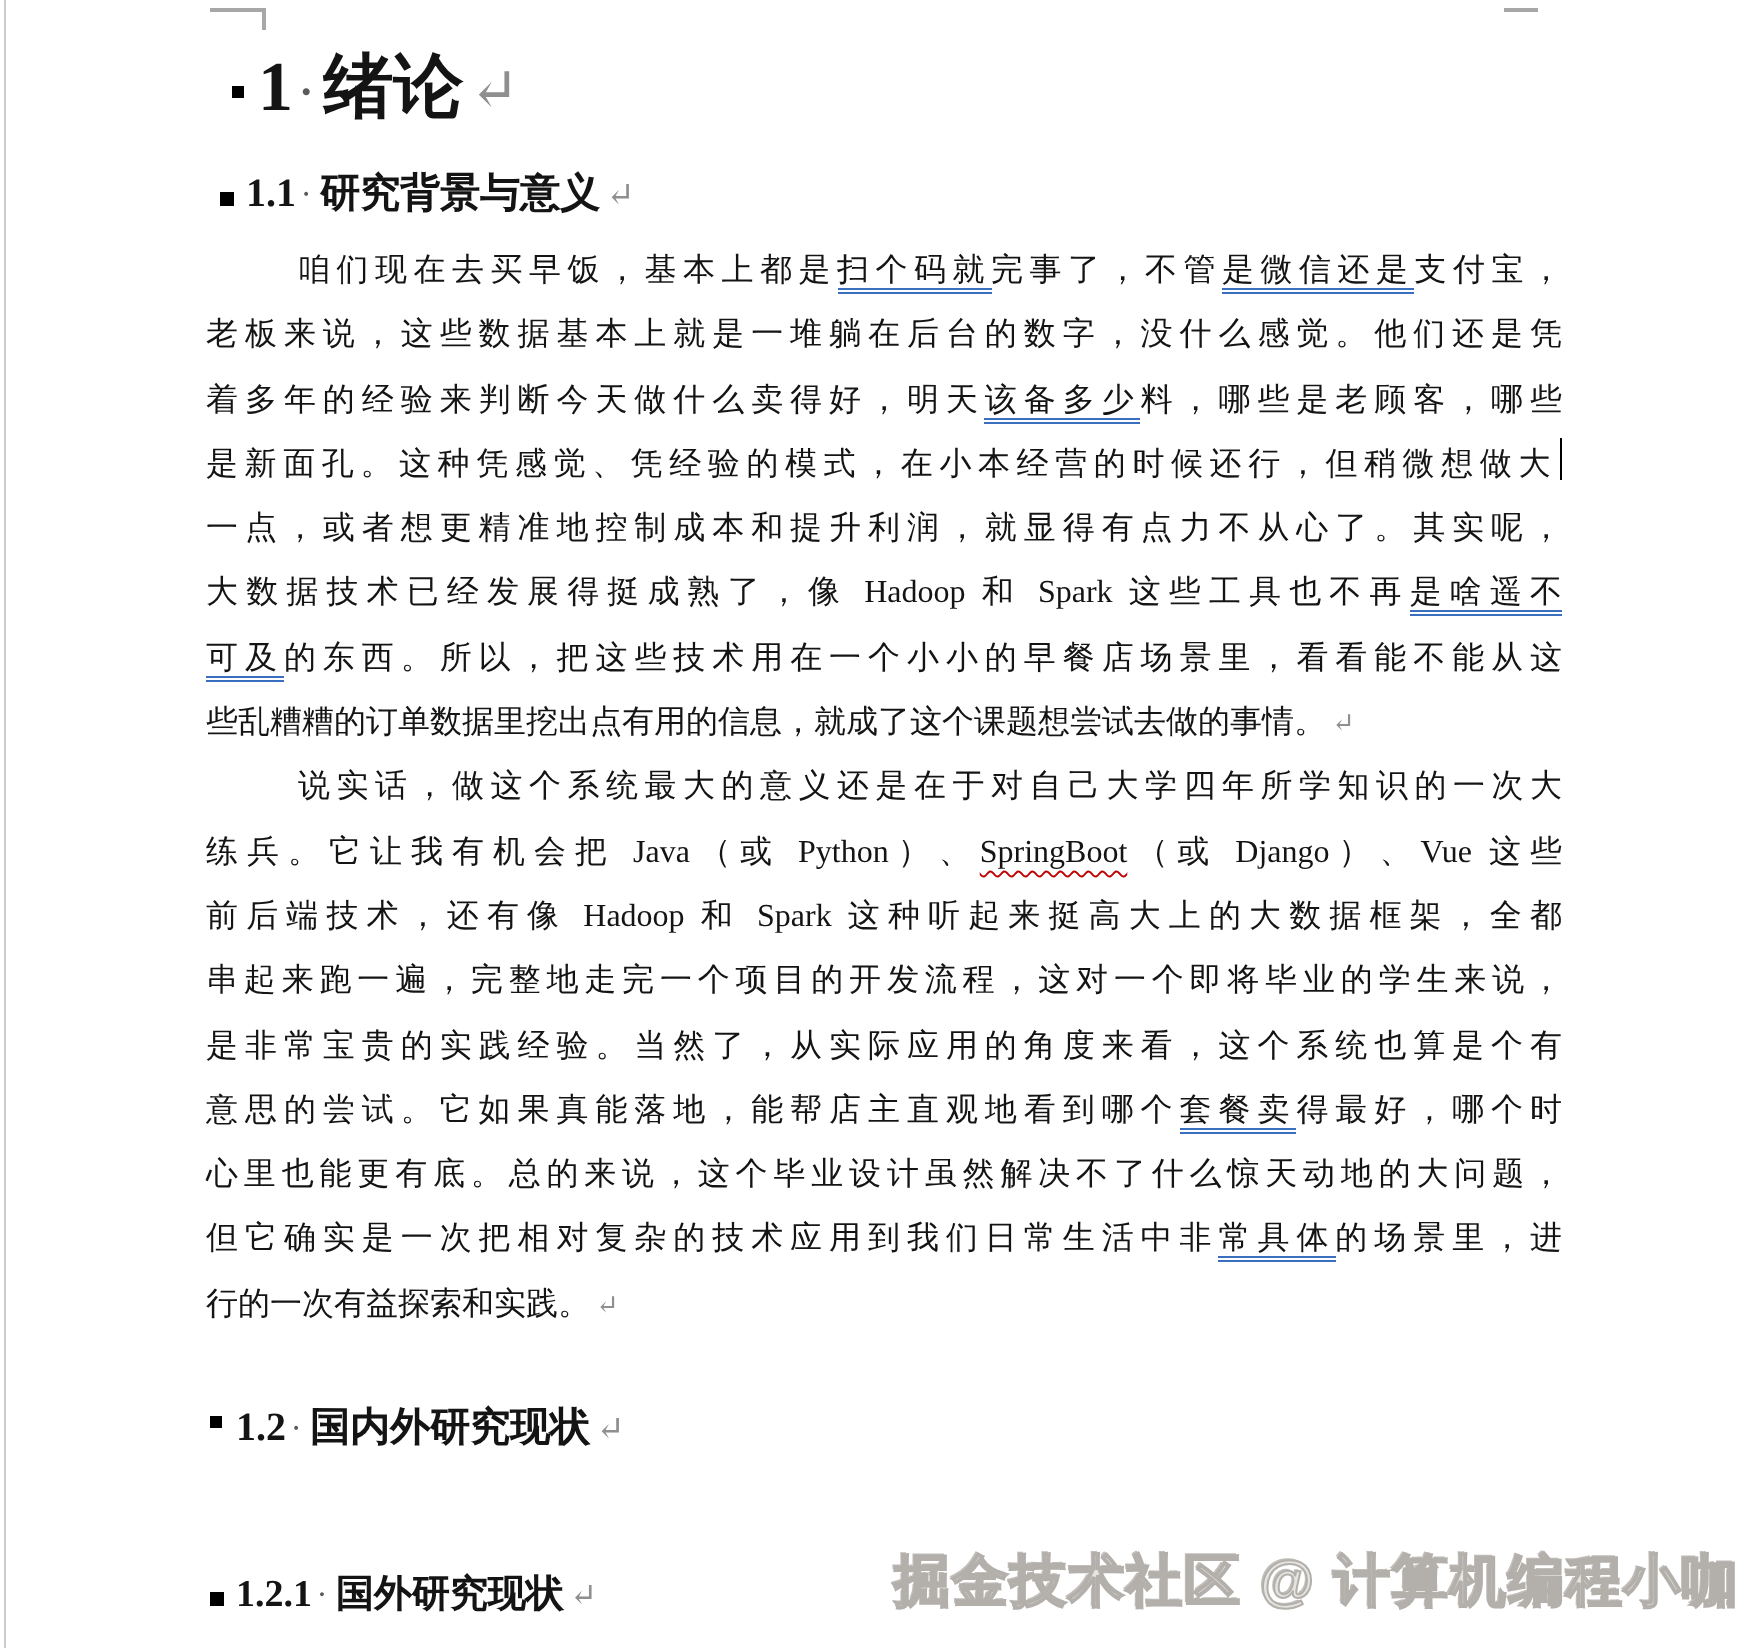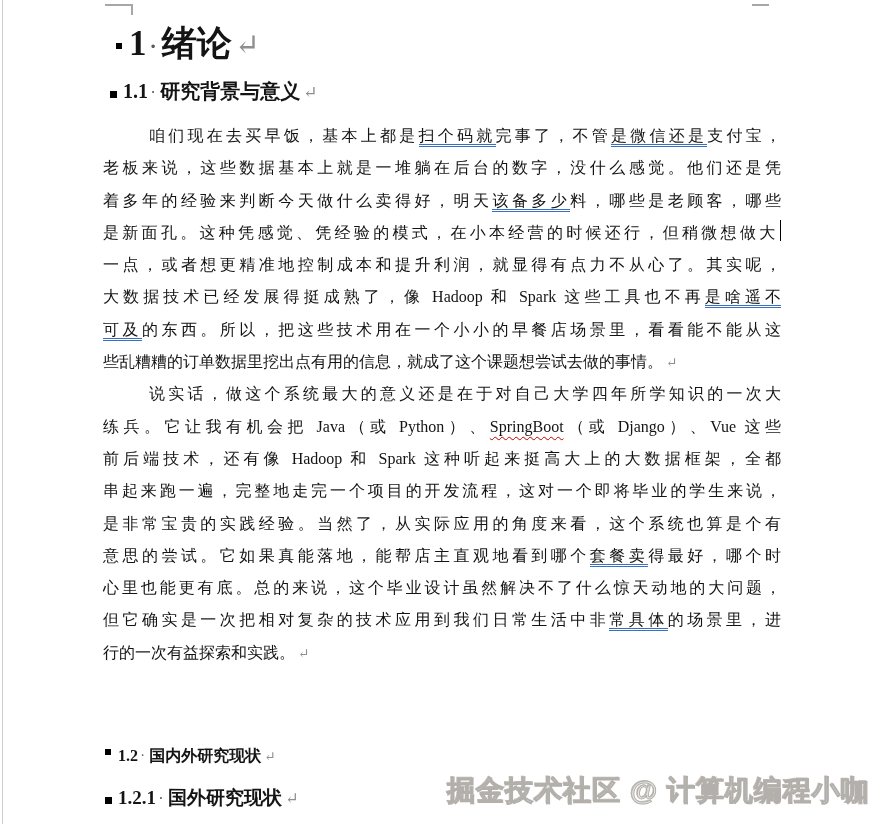--- a/index.html
+++ b/index.html
@@ -6,22 +6,22 @@
   .page{
     position:relative;width:873px;height:824px;background:#ffffff;overflow:hidden;
     font-family:"Liberation Serif","DejaVu Serif",serif;color:#141414;
   }
   .edge-left{position:absolute;left:2px;top:0;bottom:0;width:1px;background:#cccccc;}
   .crop{position:absolute;}
   .crop-left{left:105px;top:4px;width:26px;height:9px;border-top:2px solid #a7a7a7;border-right:2px solid #a7a7a7;}
   .crop-right{left:752px;top:4px;width:17px;height:9px;border-top:2px solid #a7a7a7;}
   .h{position:absolute;font-weight:700;white-space:nowrap;}
   .h1{left:116px;top:27px;font-size:35px;line-height:34px;}
-  .h11{left:110px;top:77px;font-size:20px;line-height:28px;text-align:center;}
-  .h12{left:105px;top:742px;font-size:16px;line-height:28px;}
+  .h11{left:110px;top:77px;font-size:20px;line-height:40px;text-align:center;}
+  .h12{left:105px;top:700px;font-size:20px;line-height:28px;}
   .h121{left:105px;top:784px;font-size:19px;line-height:27px;}
   .bullet{display:inline-block;background:#000;}
   .b1{width:6px;height:6px;vertical-align:6px;margin-right:7px;}
   .b2{width:7px;height:7px;vertical-align:0px;margin-right:6px;}
   .sdot{color:#5a5a5a;font-size:0.62em;margin:0 5px 0 3px;vertical-align:2px;}
   .pilcrow{color:#8f8f8f;font-weight:400;font-size:0.85em;margin-left:3px;}
   .body{position:absolute;left:103px;top:120px;width:678px;}
   .line{
     font-size:16px;line-height:32.3px;height:32.3px;
     text-align:justify;text-align-last:justify;

